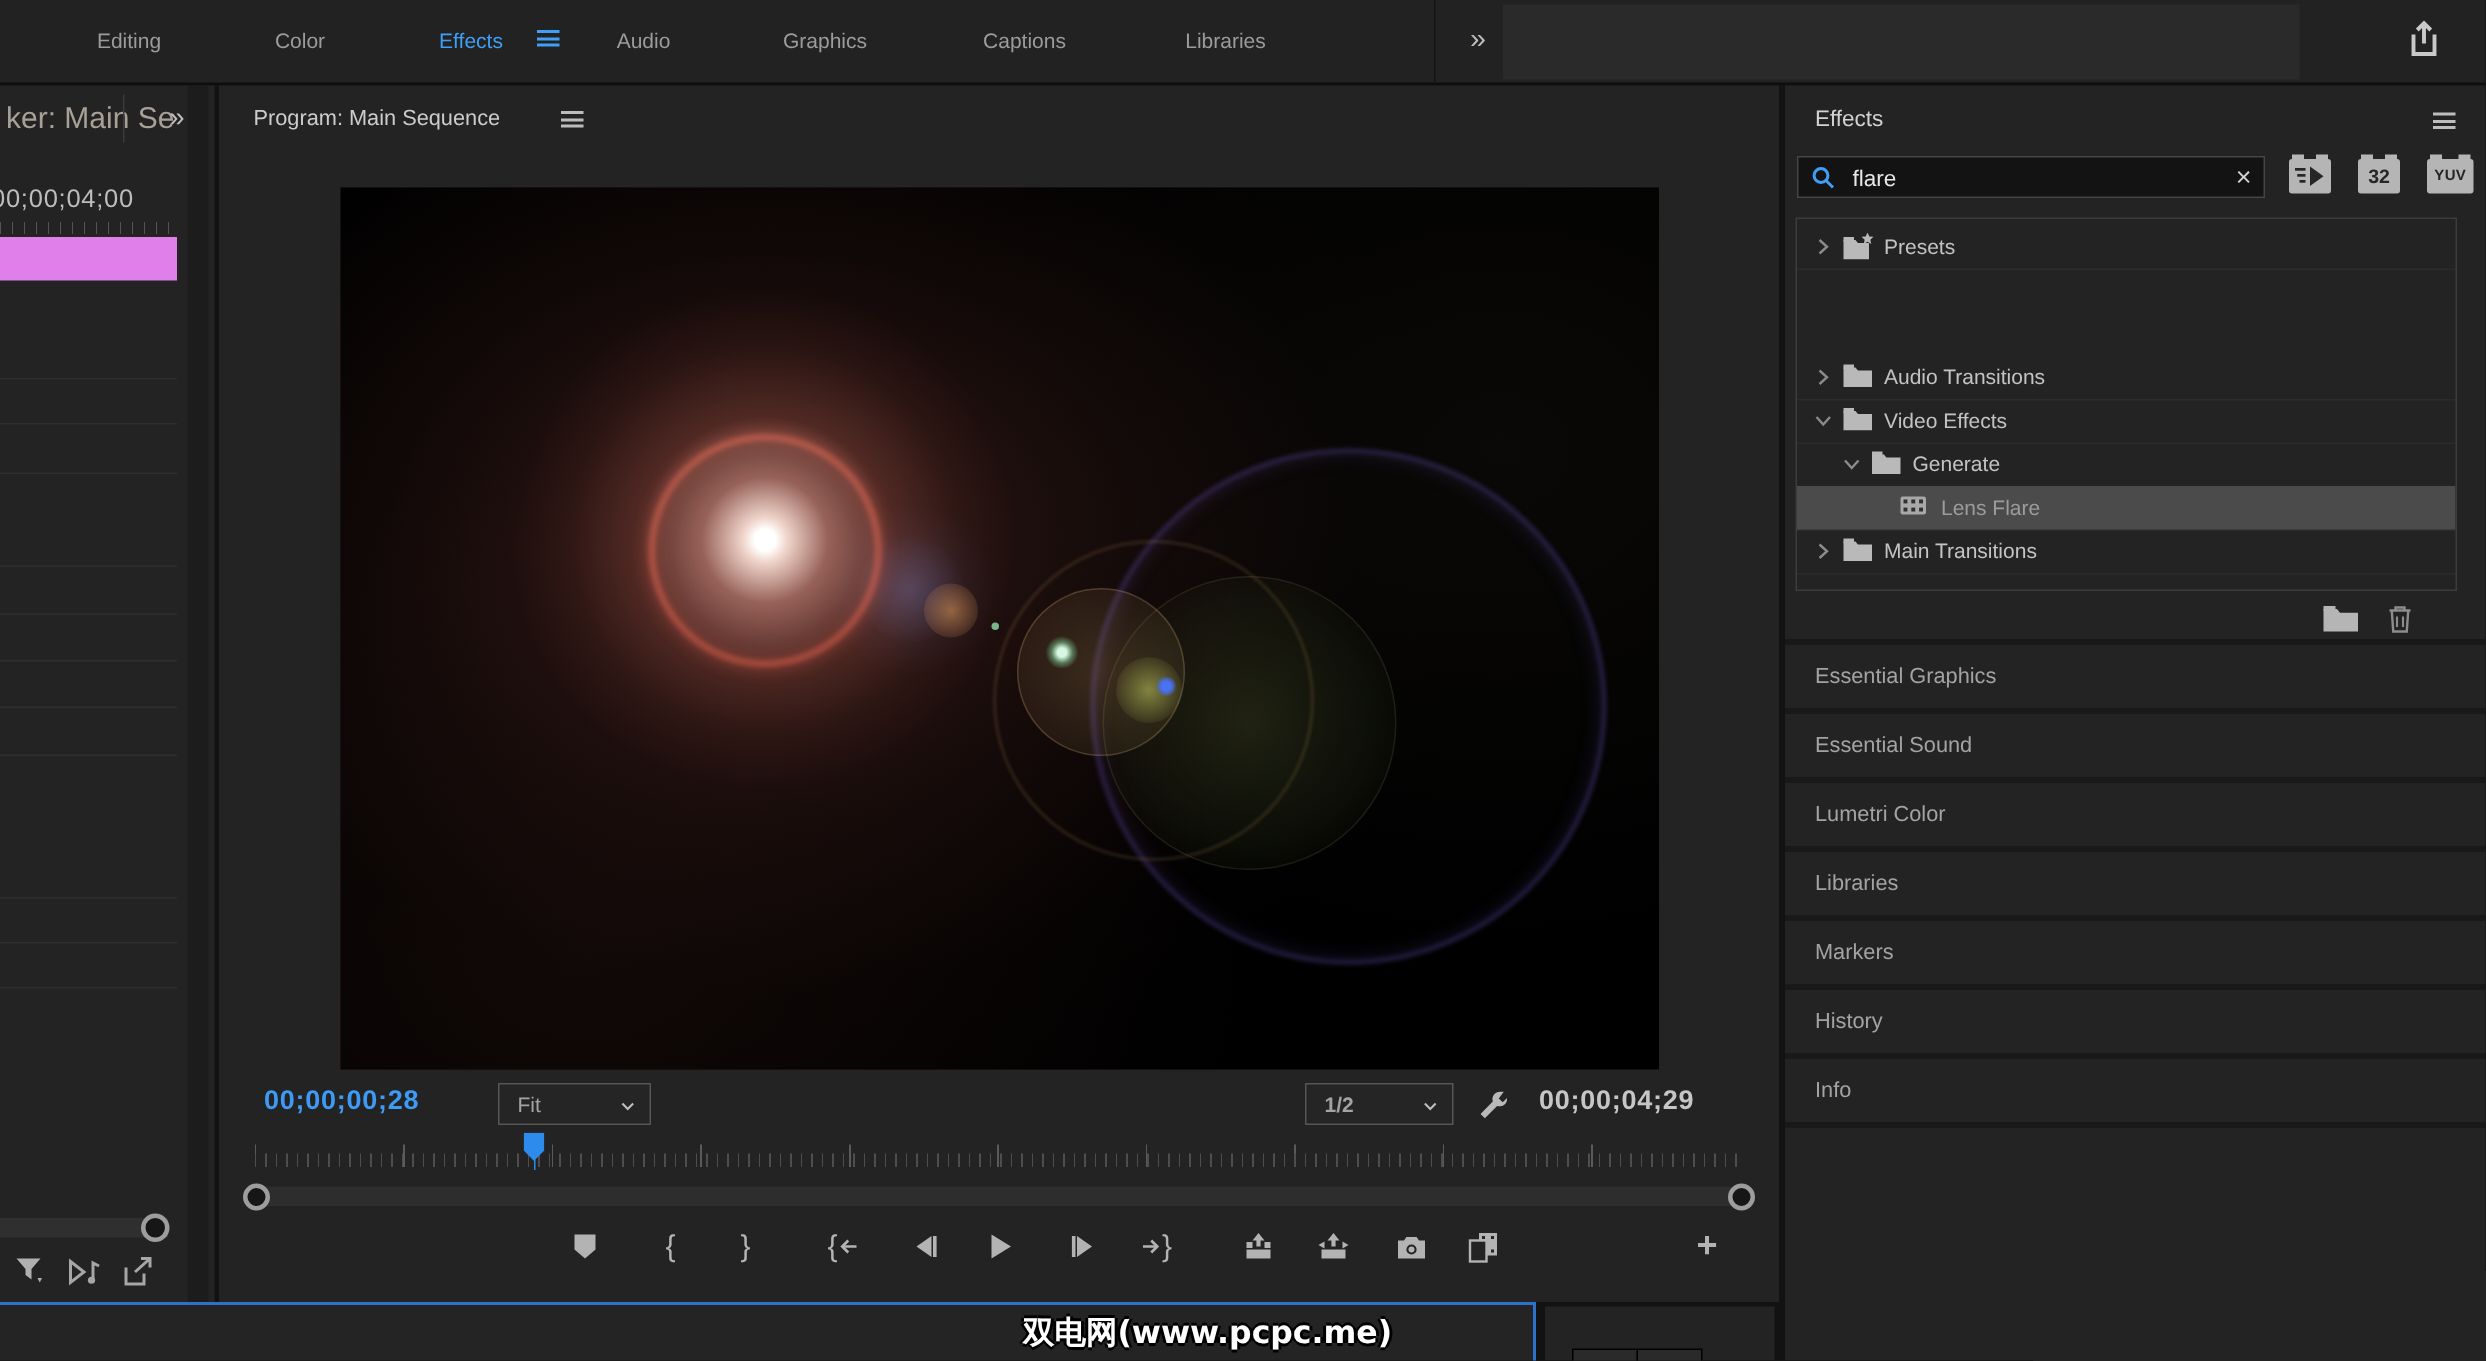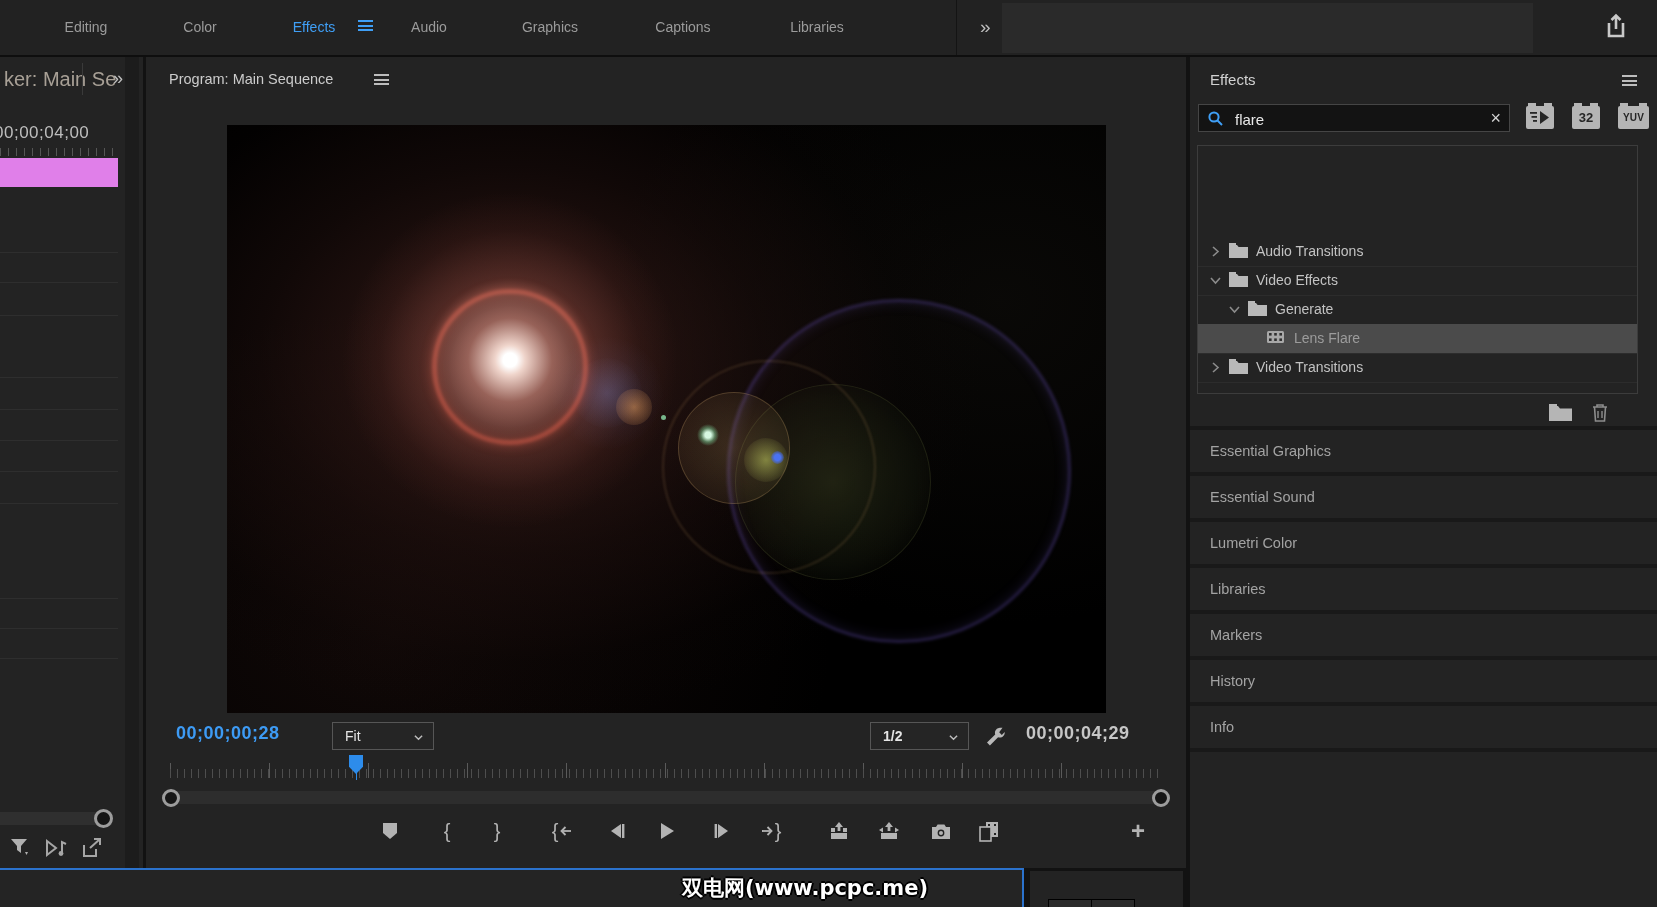--- a/index.html
+++ b/index.html
@@ -69,21 +69,21 @@
   #fl-bluedot{left:544px;top:326px;width:13px;height:13px;background:radial-gradient(circle,#4a72f2 0 3px, rgba(64,100,235,.4) 6px, transparent 7px);}
   #fl-olive{left:508px;top:259px;width:194px;height:194px;border:1px solid rgba(150,160,85,.15);
     background:radial-gradient(circle, rgba(72,82,42,.38), rgba(44,54,27,.22) 60%, transparent 85%);}
   #fl-purple{left:500px;top:174px;width:338px;height:338px;border:3px solid rgba(112,88,202,.32);
     box-shadow:inset 0 0 14px rgba(112,88,202,.18);filter:blur(1.5px);}
 
   
   #pm-tc{left:30px;top:666px;font-size:18px;font-weight:700;color:var(--tcblue);letter-spacing:.5px;}
   #pm-dur{left:880px;top:666px;font-size:18px;font-weight:600;color:#c6c6c6;letter-spacing:.5px;}
   .dropdown{position:absolute;height:26px;background:#252525;border:1px solid #565656;
-    font-size:14px;color:#e5e5e5;line-height:26px;}
+    font-size:14px;color:#a3a3a3;line-height:26px;}
   .dropdown .lbl{position:absolute;left:12px;top:0;}
   .dropdown .dchev{position:absolute;right:10px;top:10px;width:9px;height:9px;}
   #pm-fit{left:186px;top:665px;width:100px;}
   #pm-res{left:724px;top:665px;width:97px;font-weight:bold;}
   #pm-wrench{left:838px;top:668px;}
   #scrub-ruler{left:24px;top:705px;width:990px;height:16px;}
   #scrub-ruler .tall{position:absolute;bottom:0;left:0;right:0;height:15px;
     background:repeating-linear-gradient(to right,#5a5a5a 0 1px,transparent 1px 99px);}
   #scrub-ruler .small{position:absolute;bottom:0;left:0;right:0;height:9px;
     background:repeating-linear-gradient(to right,#4e4e4e 0 1px,transparent 1px 7px);}
@@ -397,20 +397,35 @@
         <rect x="1" y="3" width="7" height="1.8" fill="#262626"></rect>
         <rect x="2.5" y="7" width="5.5" height="1.8" fill="#262626"></rect>
         <rect x="4" y="11" width="4" height="1.8" fill="#262626"></rect>
         <polygon points="11,2 20,8.5 11,15" fill="#262626"></polygon>
       </svg>
   </div>
   <div id="badge-32" class="badge">32</div>
   <div id="badge-yuv" class="badge">YUV</div>
 
   <div id="fx-tree" class="abs">
+      <div class="trow" style="top: 4px;">
+        <span class="tchev" style="left: 12px;">
+          <svg width="11" height="11" viewBox="0 0 11 11">
+            <path d="M3 1l5 4.5L3 10" fill="none" stroke="#8b8b8b" stroke-width="1.6"></path>
+          </svg>
+        </span>
+        <span class="ticon" style="left: 30px;">
+          <svg width="23" height="18" viewBox="0 0 23 18">
+            <path d="M1 5h8l1.6 2H18v11H1z" fill="#b9b9b9"></path>
+            <rect x="1" y="3" width="7" height="3" fill="#b9b9b9"></rect>
+            <polygon points="17,0 18.2,2.6 21,2.9 18.9,4.8 19.5,7.6 17,6.1 14.5,7.6 15.1,4.8 13,2.9 15.8,2.6" fill="#b9b9b9"></polygon>
+          </svg>
+        </span>
+        <span class="tlabel" style="left: 58px;">Presets</span>
+      </div>
       <div class="trow" style="top: 91px;">
         <span class="tchev" style="left: 12px;">
           <svg width="11" height="11" viewBox="0 0 11 11">
             <path d="M3 1l5 4.5L3 10" fill="none" stroke="#8b8b8b" stroke-width="1.6"></path>
           </svg>
         </span>
         <span class="ticon" style="left: 30px;">
           <svg width="21" height="16" viewBox="0 0 21 16">
             <path d="M1 3h8l1.6 2H20v11H1z" fill="#b9b9b9"></path>
             <rect x="1" y="1" width="7" height="3" fill="#b9b9b9"></rect>
@@ -465,21 +480,21 @@
           <svg width="11" height="11" viewBox="0 0 11 11">
             <path d="M3 1l5 4.5L3 10" fill="none" stroke="#8b8b8b" stroke-width="1.6"></path>
           </svg>
         </span>
         <span class="ticon" style="left: 30px;">
           <svg width="21" height="16" viewBox="0 0 21 16">
             <path d="M1 3h8l1.6 2H20v11H1z" fill="#b9b9b9"></path>
             <rect x="1" y="1" width="7" height="3" fill="#b9b9b9"></rect>
           </svg>
         </span>
-        <span class="tlabel" style="left: 58px;">Video Transitions</span>
+        <span class="tlabel" style="left: 58px;">Main Transitions</span>
       </div>
     </div>
 
   <span id="fx-footer-folder" class="abs">
     <svg width="25" height="19" viewBox="0 0 25 19">
         <path d="M1 3h9l2 2.5h12V18H1z" fill="#b5b5b5"></path>
         <rect x="1" y="1" width="8" height="3" fill="#b5b5b5"></rect>
       </svg>
   </span>
   <span id="fx-footer-trash" class="abs">

